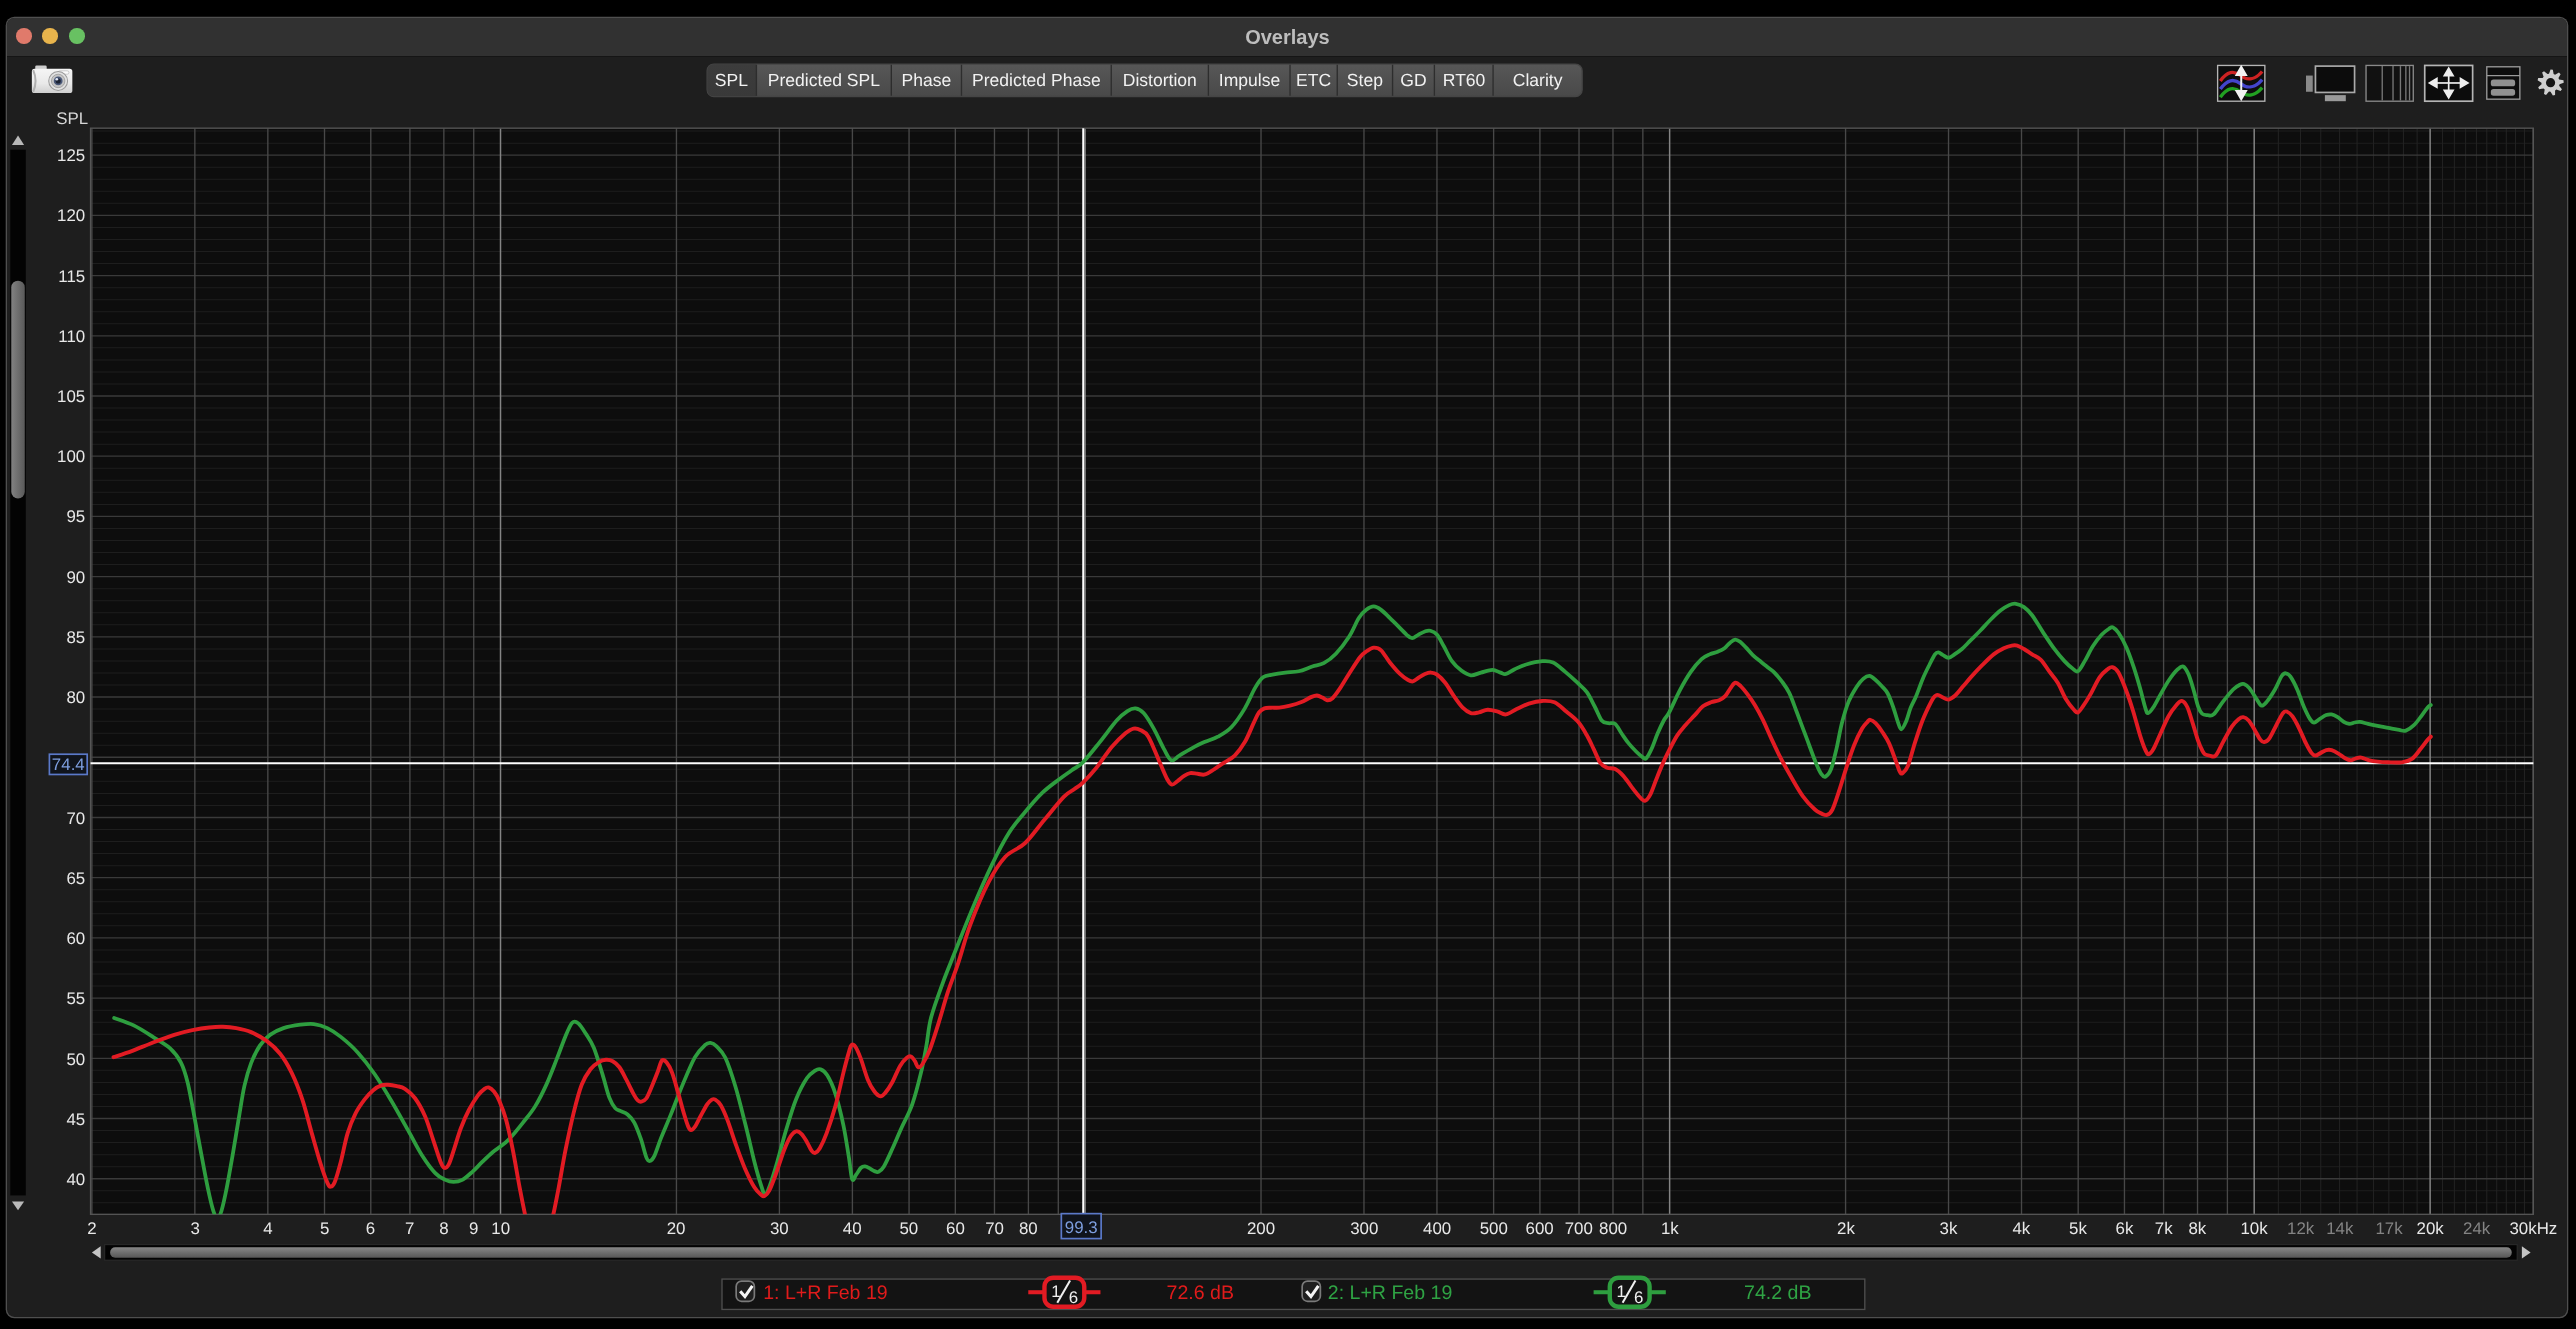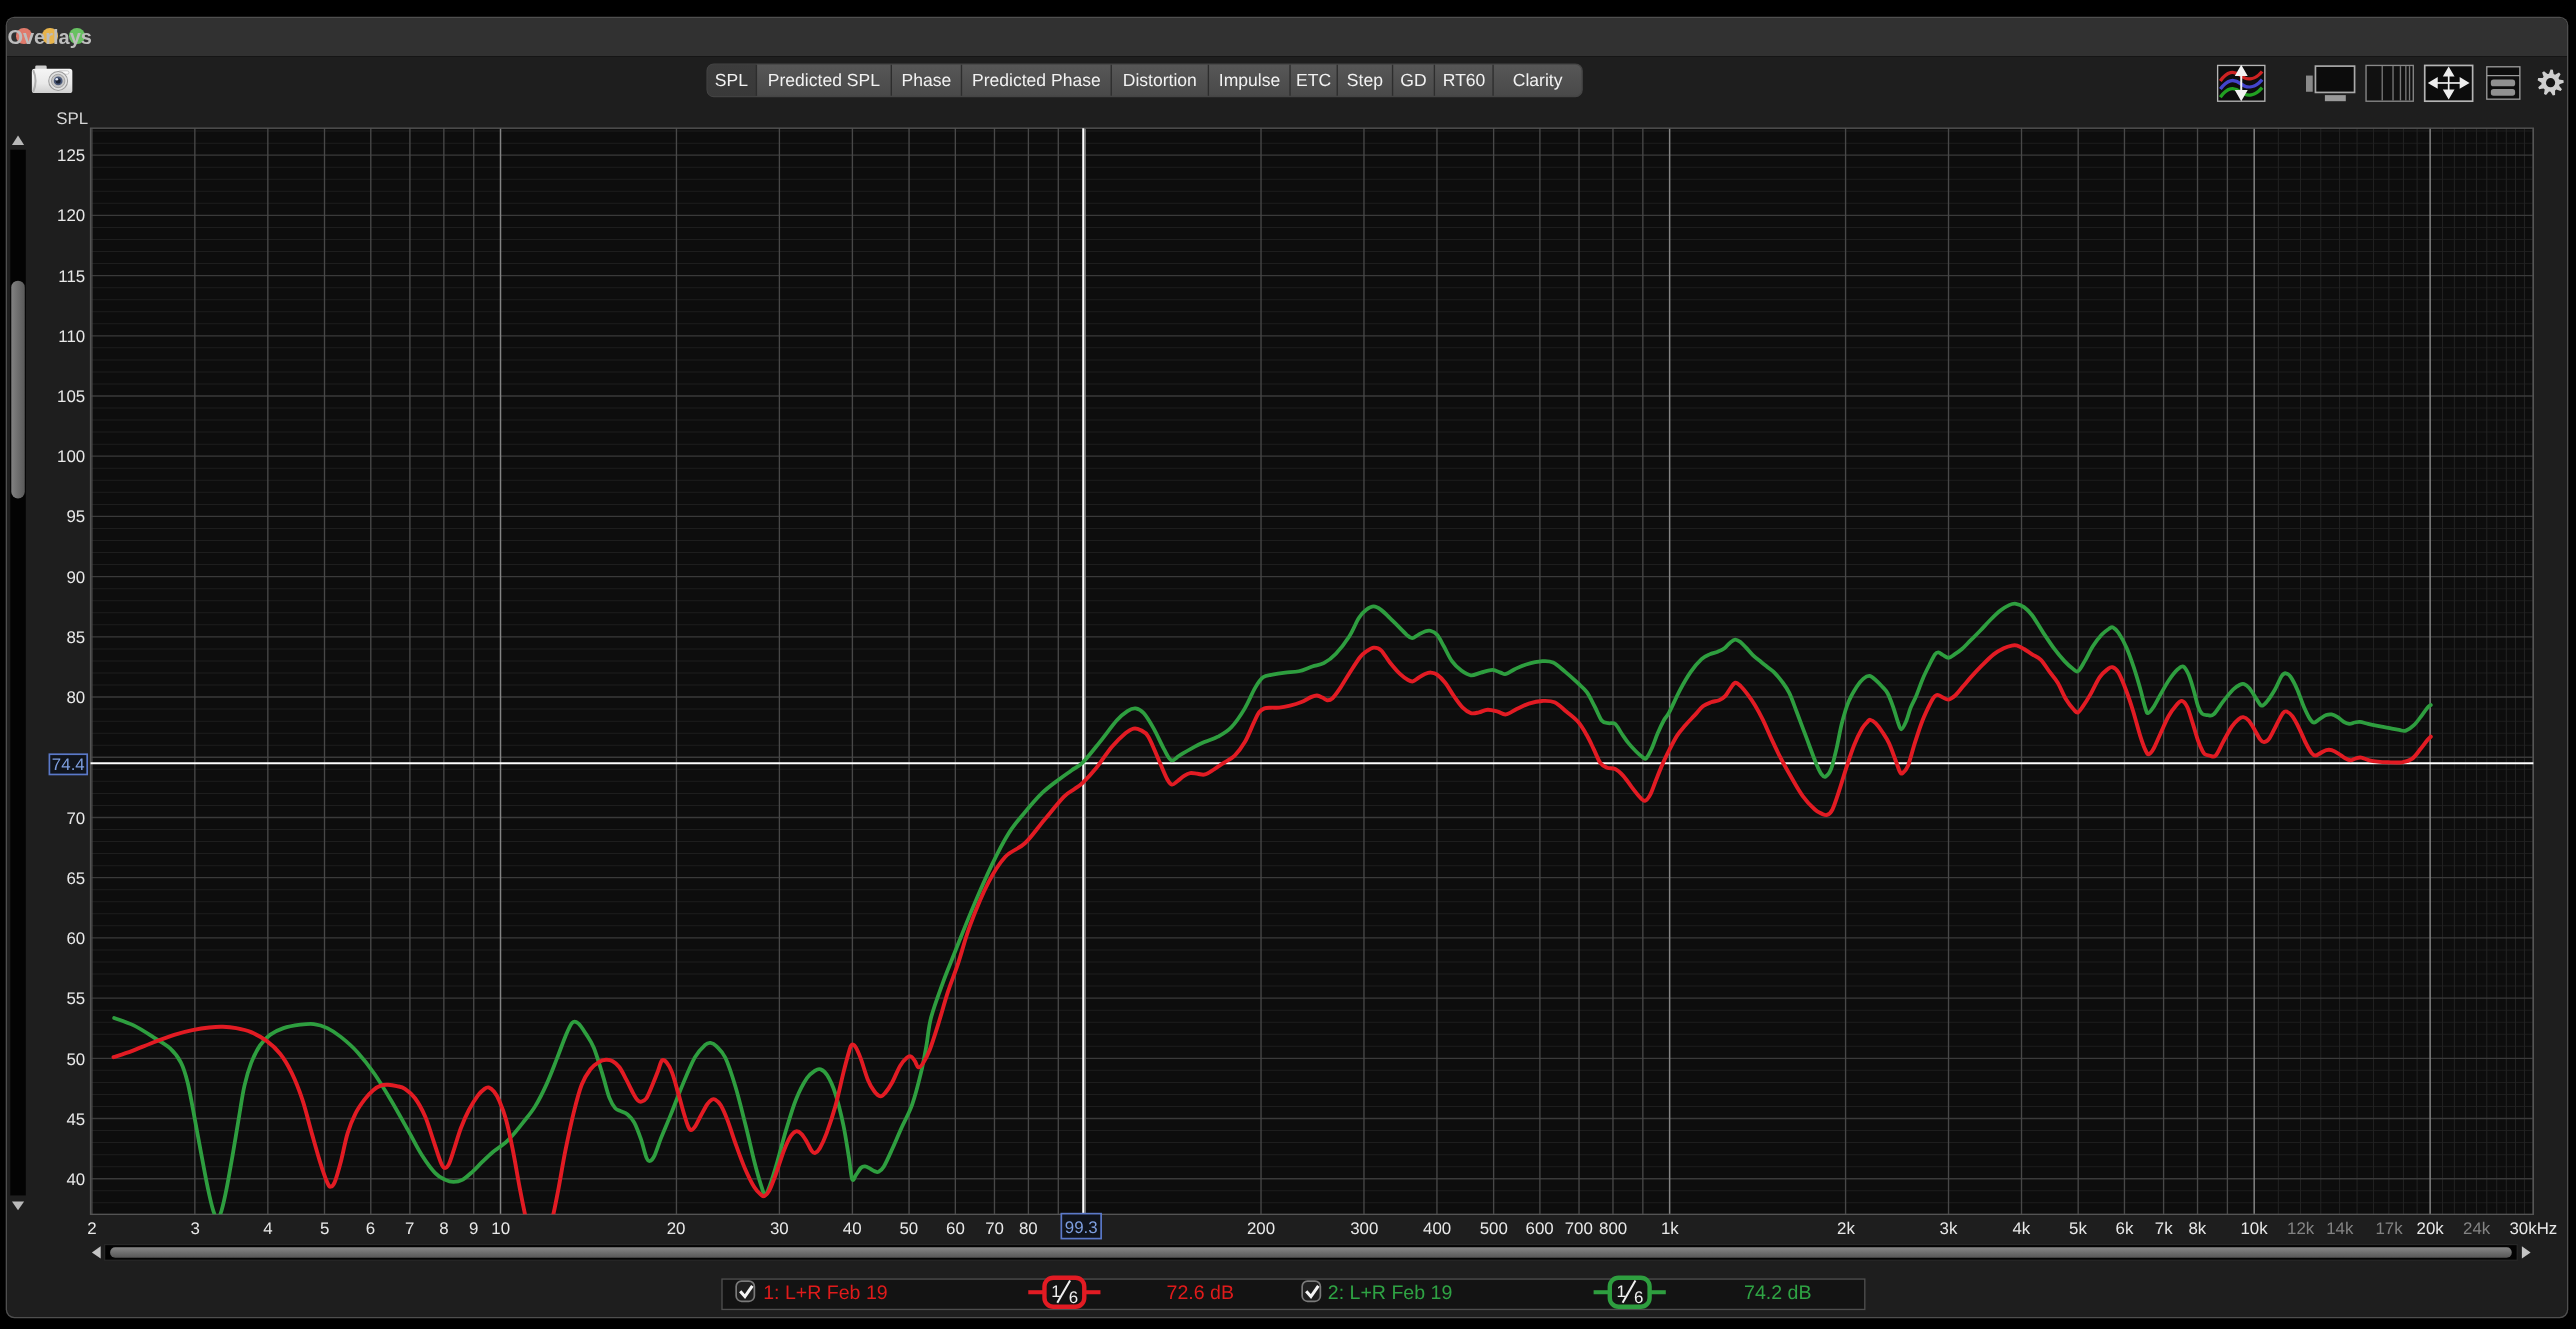--- a/index.html
+++ b/index.html
@@ -1,19 +1,19 @@
 <!DOCTYPE html>
 <html style="font-size:10.8px"><head><meta charset="utf-8"><style>
 html,body{margin:0;padding:0;width:2576px;height:1329px;background:#000;overflow:hidden}
 *{font-family:"Liberation Sans",sans-serif;-webkit-font-smoothing:antialiased}
 text{text-rendering:geometricPrecision}
 #win{position:absolute;left:7.4px;top:17.5px;width:2560px;height:1299px;background:#1e1e1e;border-radius:7.4px;box-shadow:0 0 0 1.3px #4f4f4f}
 #titlebar{position:absolute;left:0;top:0;width:100%;height:38px;background:#313131;border-radius:7.4px 7.4px 0 0;border-bottom:1.3px solid #151515}
 .tl{position:absolute;top:10.8px;width:15.5px;height:15.5px;border-radius:50%}
-#title{position:absolute;top:8px;left:0;width:100%;text-align:left;color:#bdbdbd;font-size:20px;font-weight:bold}
+#title{position:absolute;top:8px;left:0;width:100%;text-align:center;color:#bdbdbd;font-size:20px;font-weight:bold}
 svg{position:absolute;left:0;top:0}
 </style></head>
 <body>
 <div id="win">
 <div id="titlebar">
 <div class="tl" style="left:8.8px;background:#e07a6b"></div>
 <div class="tl" style="left:35px;background:#e8b44c"></div>
 <div class="tl" style="left:62px;background:#68c162"></div>
 <div id="title">Overlays</div>
 </div>

